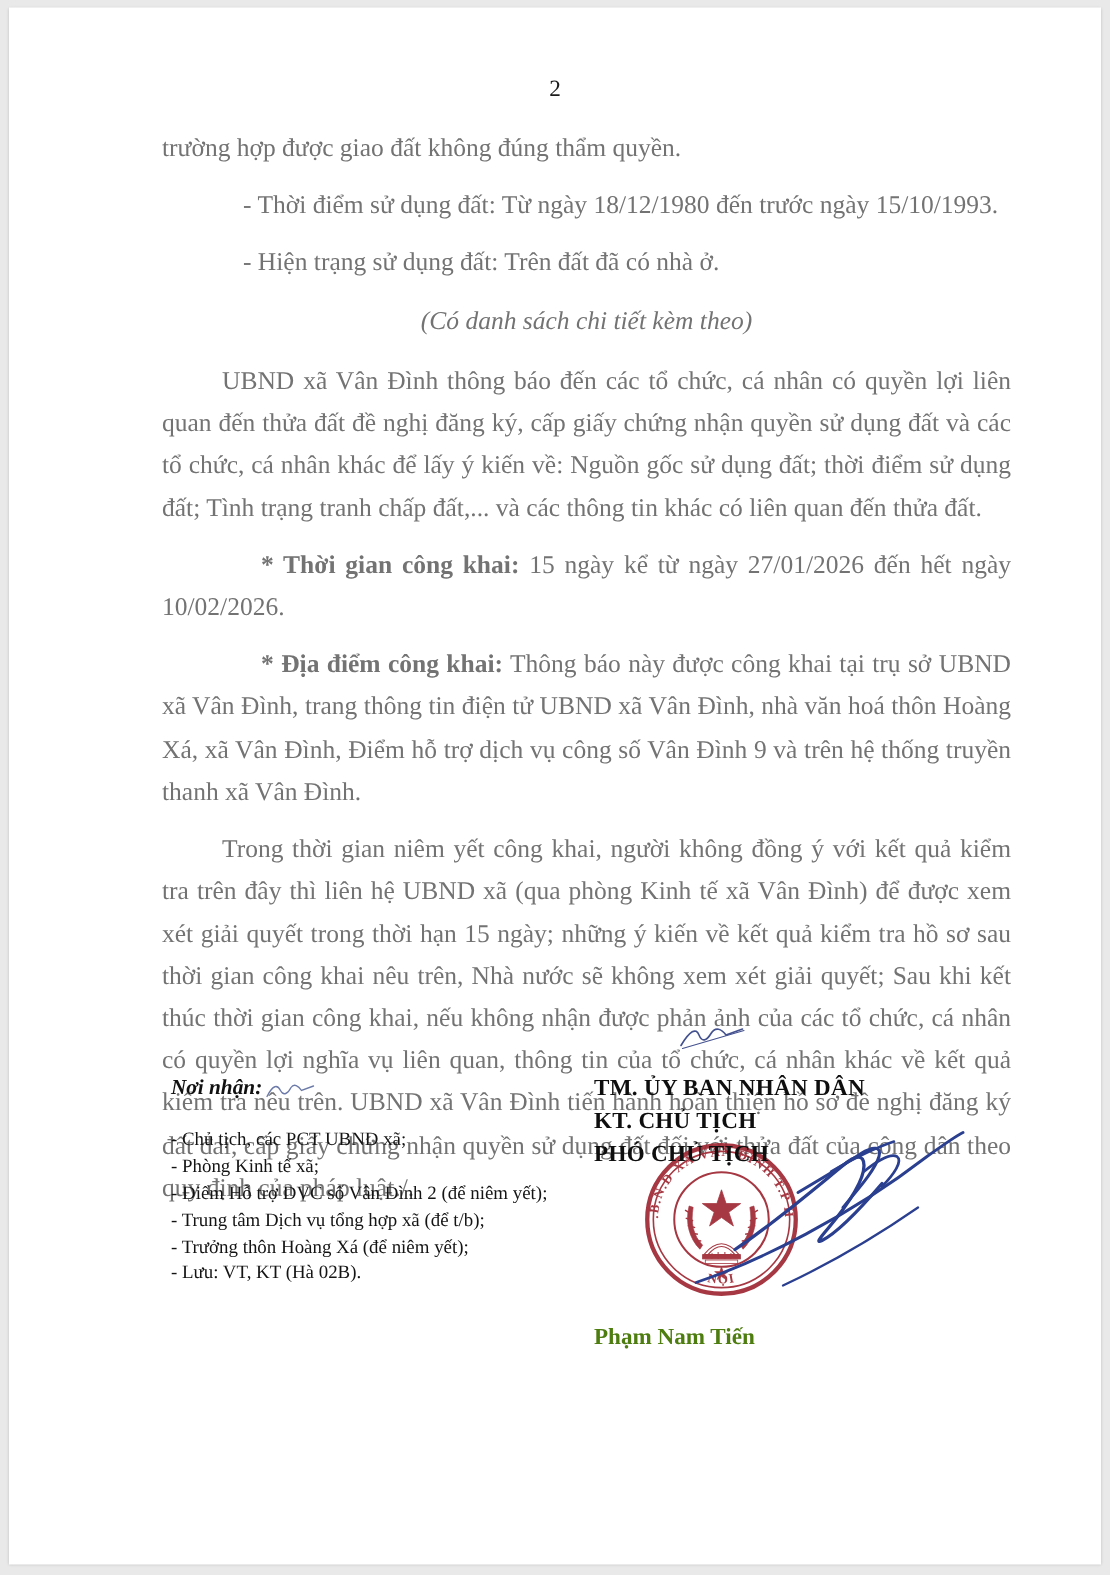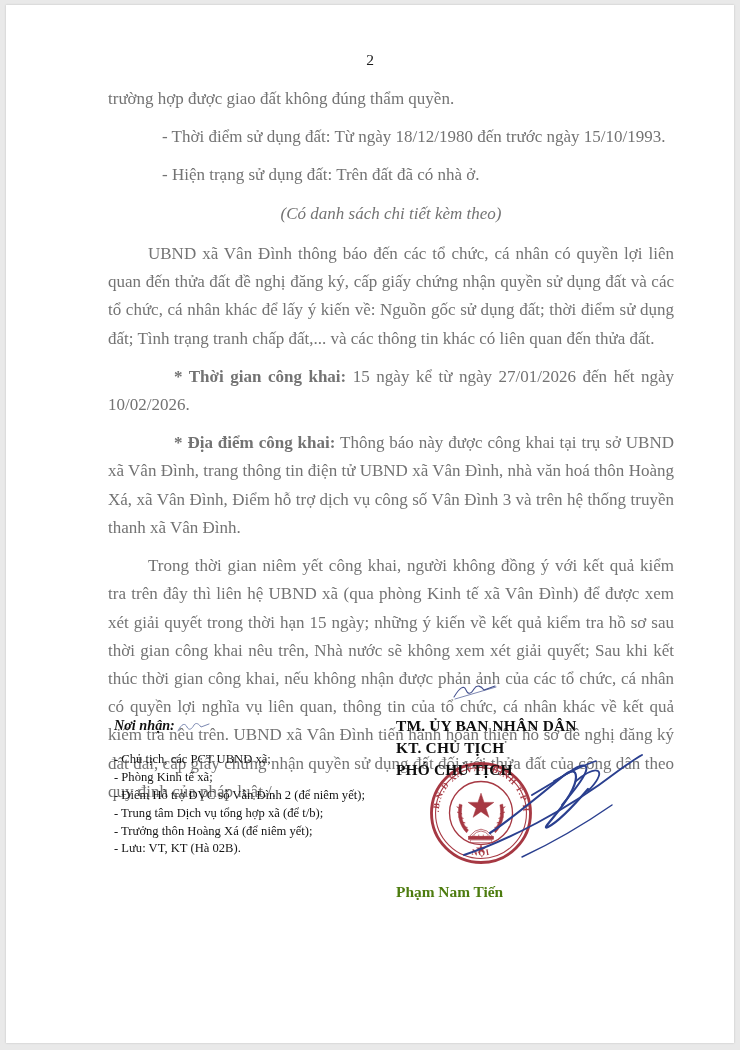--- a/index.html
+++ b/index.html
@@ -181,21 +181,21 @@
 
       <p class="center-italic">(Có danh sách chi tiết kèm theo)</p>
 
       <p class="indent">UBND xã Vân Đình thông báo đến các tổ chức, cá nhân có quyền lợi liên quan đến thửa đất đề nghị đăng ký, cấp giấy chứng nhận quyền sử dụng đất và các tổ chức, cá nhân khác để lấy ý kiến về: Nguồn gốc sử dụng đất; thời điểm sử dụng đất; Tình trạng tranh chấp đất,... và các thông tin khác có liên quan đến thửa đất.</p>
 
       <p class="indent">
         <span class="b">* Thời gian công khai:</span><span> 15 ngày kể từ ngày 27/01/2026 đến hết ngày 10/02/2026.</span>
       </p>
 
       <p class="indent">
-        <span class="b">* Địa điểm công khai:</span><span> Thông báo này được công khai tại trụ sở UBND xã Vân Đình, trang thông tin điện tử UBND xã Vân Đình, nhà văn hoá thôn Hoàng Xá, xã Vân Đình, Điểm hỗ trợ dịch vụ công số Vân Đình 3 và trên hệ thống truyền thanh xã Vân Đình.</span>
+        <span class="b">* Địa điểm công khai:</span><span> Thông báo này được công khai tại trụ sở UBND xã Vân Đình, trang thông tin điện tử UBND xã Vân Đình, nhà văn hoá thôn Hoàng Xá, xã Vân Đình, Điểm hỗ trợ dịch vụ công số Vân Đình 9 và trên hệ thống truyền thanh xã Vân Đình.</span>
       </p>
 
       <p class="indent">Trong thời gian niêm yết công khai, người không đồng ý với kết quả kiểm tra trên đây thì liên hệ UBND xã (qua phòng Kinh tế xã Vân Đình) để được xem xét giải quyết trong thời hạn 15 ngày; những ý kiến về kết quả kiểm tra hồ sơ sau thời gian công khai nêu trên, Nhà nước sẽ không xem xét giải quyết; Sau khi kết thúc thời gian công khai, nếu không nhận được phản ảnh của các tổ chức, cá nhân có quyền lợi nghĩa vụ liên quan, thông tin của tổ chức, cá nhân khác về kết quả kiểm tra nêu trên. UBND xã Vân Đình tiến hành hoàn thiện hồ sơ đề nghị đăng ký đất đai, cấp giấy chứng nhận quyền sử dụng đất đối với thửa đất của công dân theo quy định của pháp luật./.</p>
     </div>
 
     <svg class="mark-after-text" viewBox="0 0 48 20">
       <path d="M3 16 C9 6, 13 4, 15 9 C17 14, 20 13, 23 8 C26 3, 30 5, 33 9 L44 5" fill="none" stroke="#44518f" stroke-width="1.1" stroke-linecap="round"></path>
       <path d="M4 18 L45 6" fill="none" stroke="#44518f" stroke-width="0.7" stroke-linecap="round"></path>
     </svg>
 

